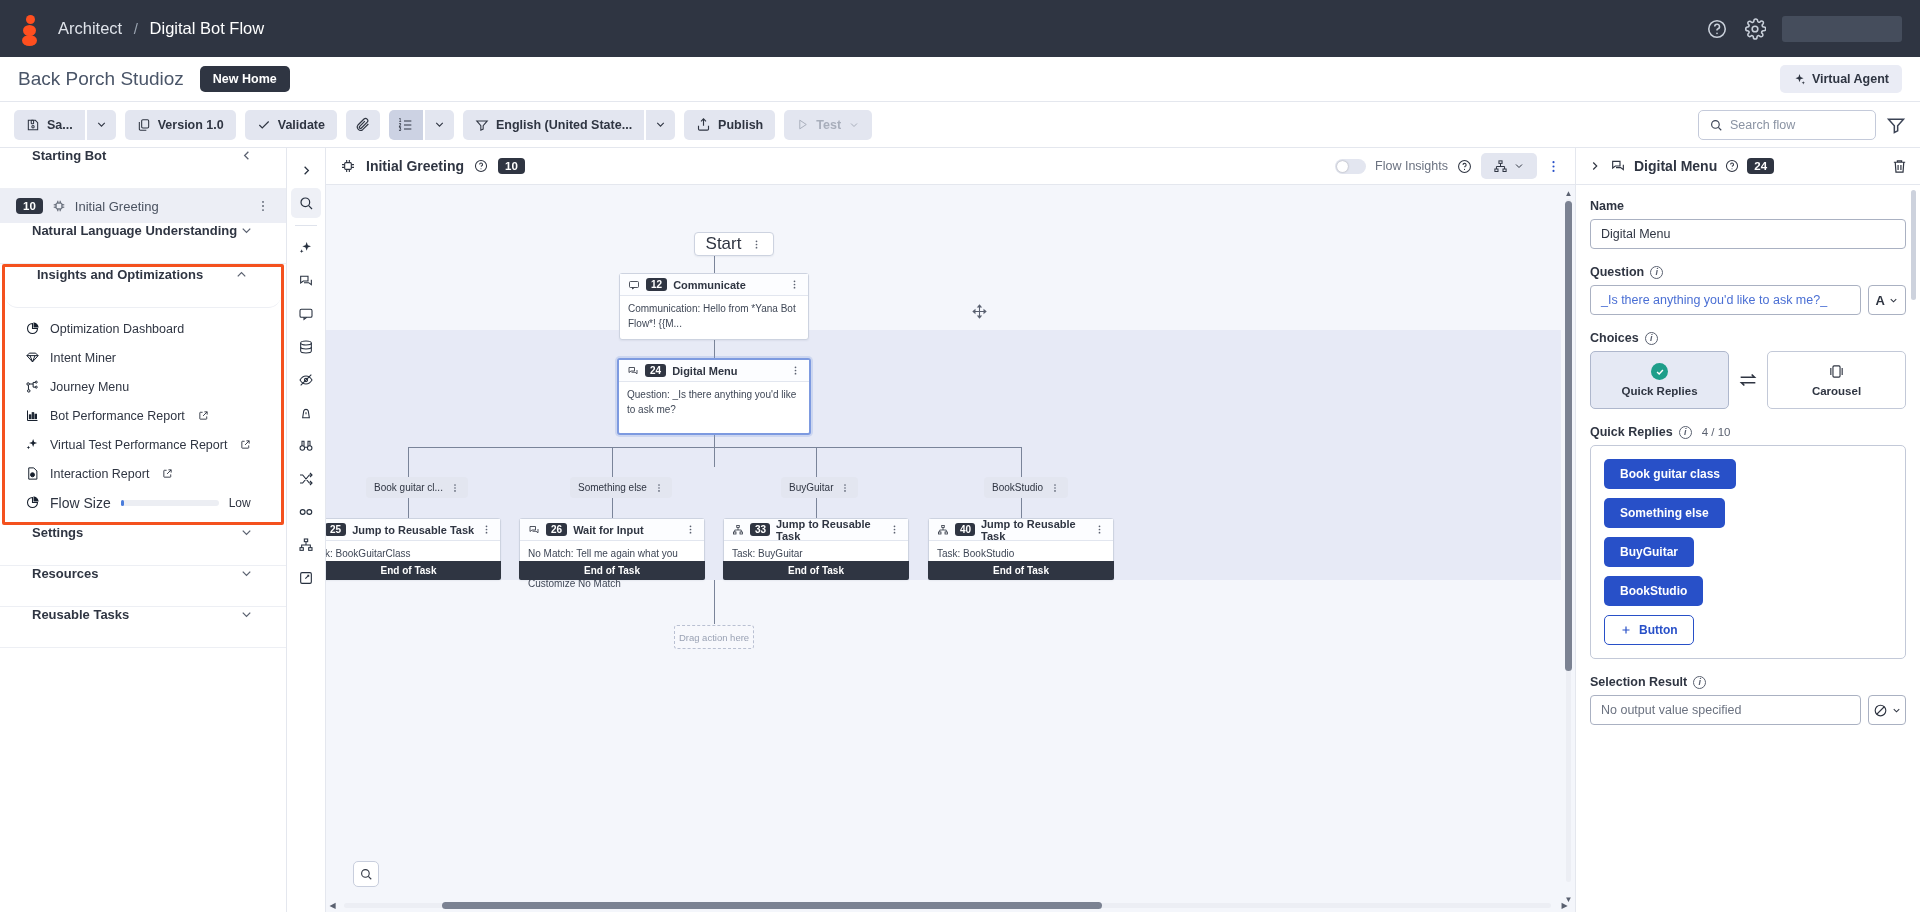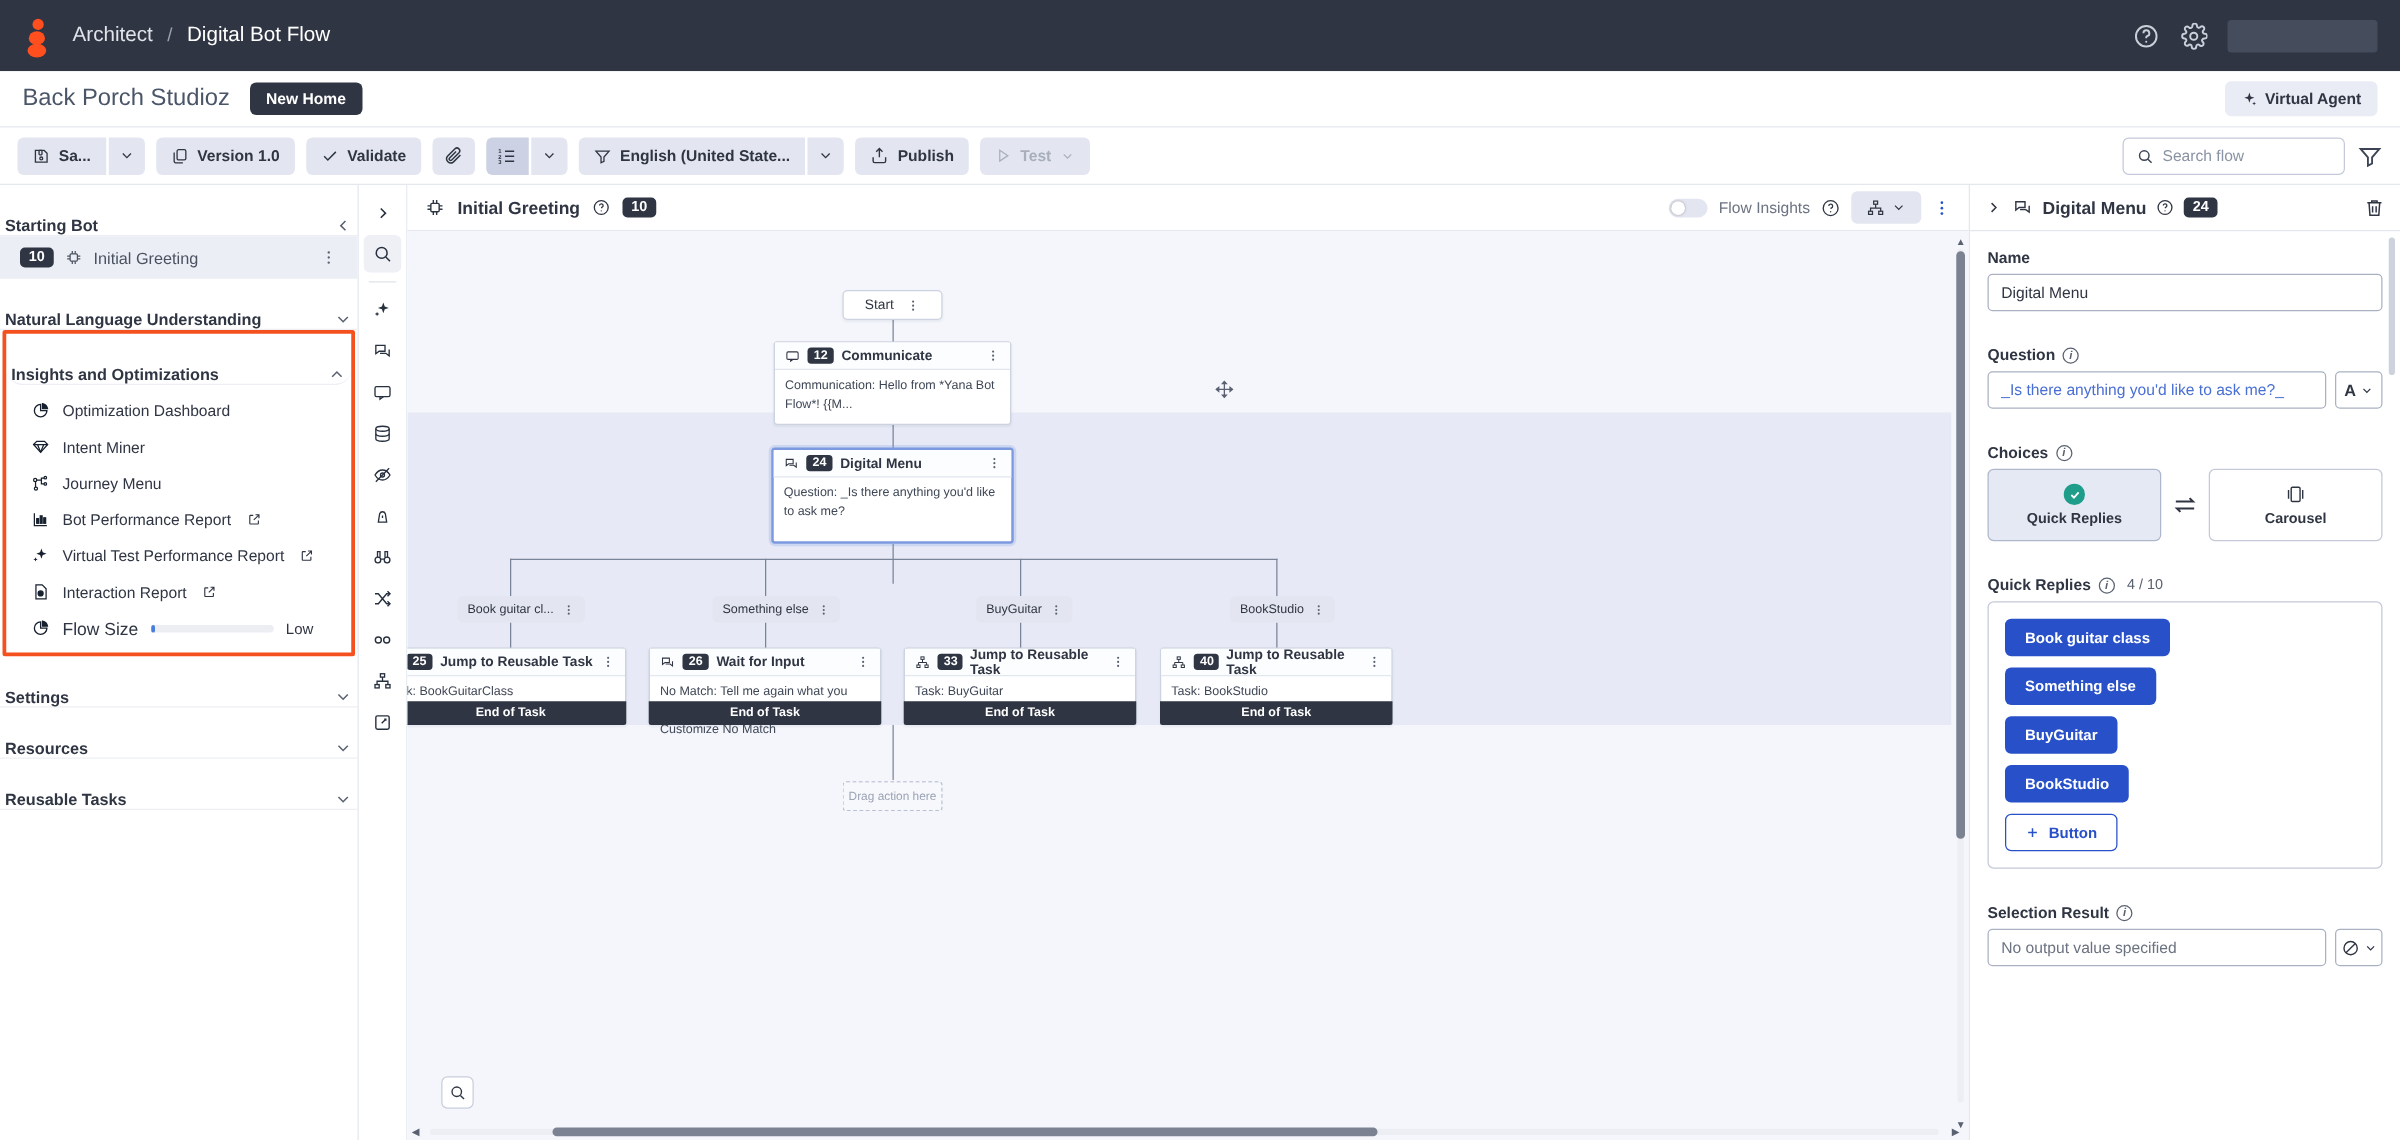--- a/index.html
+++ b/index.html
@@ -68,21 +68,21 @@
   }
   .filter-ic { width: 20px; height: 20px; color: #3b4355; cursor: pointer; }
 
   
   .main { display: flex; height: calc(912px - 57px - 44px - 47px); }
 
   
   .lsidebar { width: 287px; border-right: 1px solid #e4e7ee; background: #fff;
     position: relative; flex: 0 0 287px; overflow: hidden;}
   .sec-head {
-    height: 41px; display: flex; align-items: flex-end; padding: 0 4px;
+    height: 41px; display: flex; align-items: flex-start; padding: 0 32px;
     font-size: 13px; font-weight: bold; color: #2f3542; cursor: pointer;
     border-bottom: 1px solid #edeff4;
   }
   .sec-head .chev { margin-left: auto; color: #5a6170; }
   .bot-row {
     height: 34px; display: flex; align-items: center; gap: 9px; padding: 0 16px;
     background: #eceef5; cursor: pointer;
   }
   .num-badge {
     background: #2f3542; color: #fff; font-size: 11.5px; font-weight: bold;
@@ -141,21 +141,21 @@
   .node-head .nb {
     background: #2f3542; color: #fff; font-size: 10px; font-weight: bold;
     border-radius: 3px; padding: 1px 5px; min-width: 20px; text-align: center;
   }
   .node-head .nt { font-size: 11px; font-weight: bold; color: #2f3542; }
   .node-head .kb { margin-left: auto; color: #5a6170; font-size: 12px; letter-spacing: 0; }
   .node-body { padding: 5px 8px; font-size: 10px; color: #3f4756; line-height: 1.5; }
   .start-node {
     position: absolute; background: #fff; border: 1px solid #cdd3e0; border-radius: 4px;
     height: 24px; display: flex; align-items: center; justify-content: center; gap: 10px;
-    font-size: 11px; color: #2f3542; box-shadow: 0 1px 2px rgba(20,30,60,.06);
+    font-size: 17px; color: #2f3542; box-shadow: 0 1px 2px rgba(20,30,60,.06); margin-left: 20px;
   }
   .chip {
     position: absolute; background: #e3e6f0; border-radius: 4px; height: 21px;
     display: flex; align-items: center; gap: 7px; padding: 0 8px;
     font-size: 10px; color: #2f3542; white-space: nowrap;
   }
   .eot {
     position: absolute; background: #2f3542; color: #fff; font-size: 10px;
     font-weight: bold; height: 19px; display: flex; align-items: center;
     justify-content: center; border-radius: 0 0 2px 2px;
@@ -194,21 +194,21 @@
        display: flex; align-items: center; gap: 6px;}
   .info-i { width: 13px; height: 13px; border-radius: 50%; border: 1.3px solid #5a6170;
     color: #5a6170; font-size: 9px; line-height: 11px; text-align: center;
     font-weight: bold; font-style: italic; display:inline-block;}
   .inp {
     width: 100%; height: 30px; border: 1px solid #aab1c2; border-radius: 4px;
     padding: 0 10px; font-size: 12.5px; color: #2f3542; background: #fff;
     display: flex; align-items: center;
   }
   .inp.blue { color: #4a6fd4; }
-  .row-gap { margin-bottom: 28px; }
+  .row-gap { margin-bottom: 16px; }
   .qrow { display: flex; gap: 7px; align-items: center; }
   .abtn { width: 44px; height: 30px; border: 1px solid #aab1c2; border-radius: 4px;
     display: flex; align-items: center; justify-content: center; gap: 3px;
     font-size: 13px; font-weight: bold; color: #2f3542; cursor: pointer; }
   .choices { display: flex; align-items: center; gap: 8px; }
   .choice-card {
     flex: 1 1 0; height: 58px; border: 1px solid #c3c9d8; border-radius: 5px;
     display: flex; flex-direction: column; align-items: center; justify-content: center;
     gap: 5px; cursor: pointer; background: #fff;
   }

